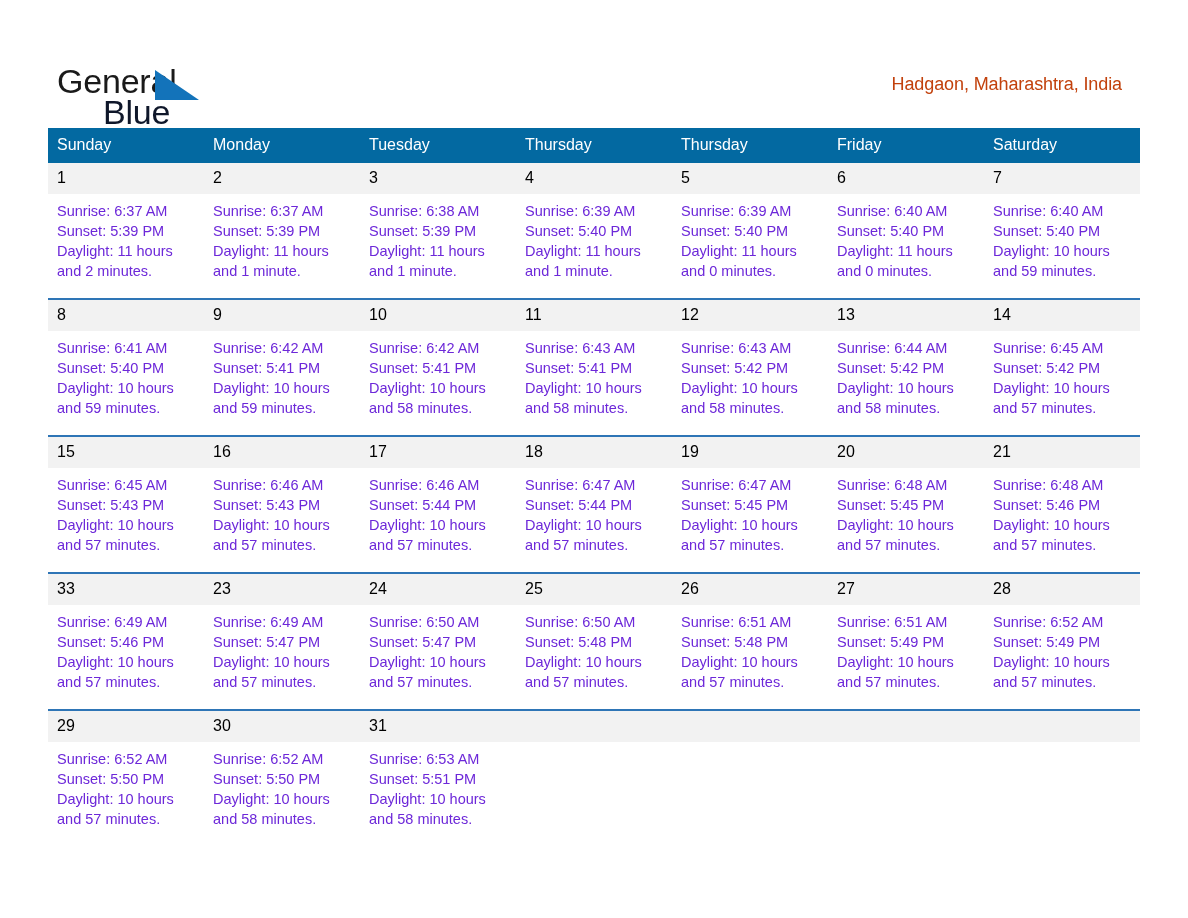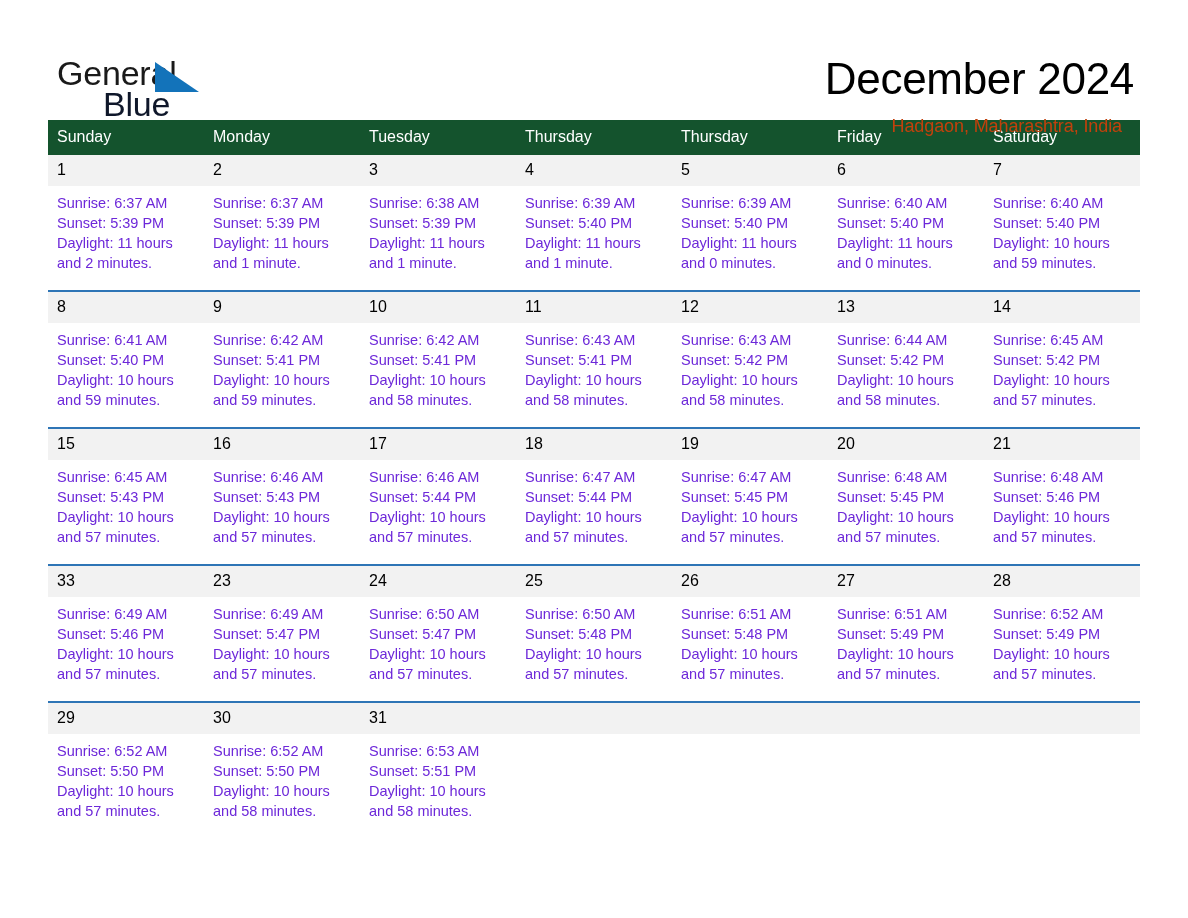--- a/index.html
+++ b/index.html
@@ -13,21 +13,21 @@
     height: 918px;
     font-family: "Liberation Sans", sans-serif;
     color: #000000;
     overflow: hidden;
   }
   .page {
     position: relative;
     width: 1188px;
     height: 918px;
     box-sizing: border-box;
-    padding: 8px 48px;
+    padding: 16px 48px;
   }
 
   
   .header {
     position: relative;
     height: 112px;
   }
   .brand {
     position: absolute;
     left: 9px;
@@ -88,21 +88,21 @@
 
   
   .calendar {
     width: 1092px;
     border-collapse: collapse;
     table-layout: fixed;
   }
   .calendar col { width: 156px; }
 
   thead th {
-    background: #14532d;
+    background: #0369a1;
     color: #ffffff;
     font-size: 16px;
     font-weight: normal;
     text-align: left;
     padding: 8px 0 9px 9px;
     height: 18px;
     border: none;
   }
 
   tbody tr.week-row > td {
@@ -145,21 +145,20 @@
 
   <div class="header">
 
     <div class="brand">
       <span class="brand-general">General</span>
       <span class="brand-triangle"></span>
       <span class="brand-blue">Blue</span>
     </div>
 
     <div class="title-block">
-      <h1 class="title">December 2024</h1>
       <h2 class="subtitle">Hadgaon, Maharashtra, India</h2>
     </div>
 
   </div>
 
   <table class="calendar">
     <colgroup>
       <col>
         <col>
         <col>

